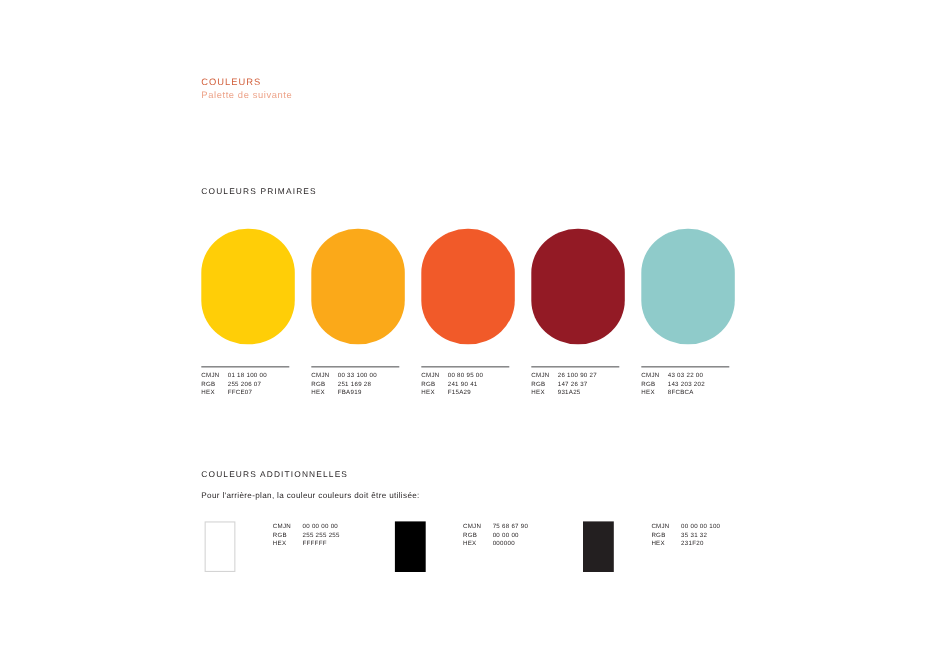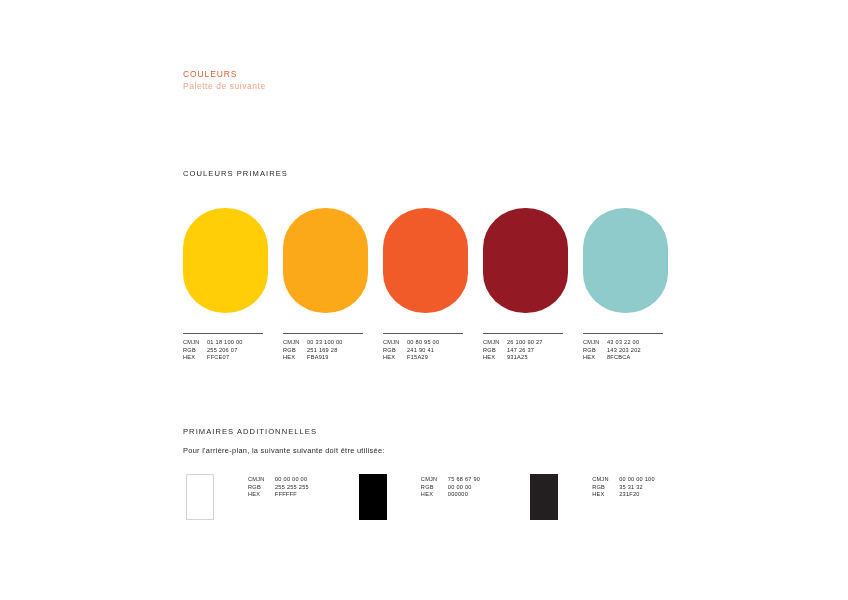--- a/index.html
+++ b/index.html
@@ -246,23 +246,23 @@
             <div class="spec-value">143 203 202</div>
           </div>
           <div class="spec-row">
             <div class="spec-label">HEX</div>
             <div class="spec-value">8FCBCA</div>
           </div>
         </div>
       </div>
     </div>
 
-  <div class="section-heading" id="additional-heading">PRIMAIRES ADDITIONNELLES</div>
-
-  <div class="section-note">Pour l'arrière-plan, la suivante suivante doit être utilisée:</div>
+  <div class="section-heading" id="additional-heading">COULEURS ADDITIONNELLES</div>
+
+  <div class="section-note">Pour l'arrière-plan, la couleur couleurs doit être utilisée:</div>
 
   <div class="additional">
       <div class="add-item">
         <div class="add-chip bordered" style="background: rgb(255, 255, 255);"></div>
         <div class="add-spec">
           <div class="spec-row">
             <div class="spec-label">CMJN</div>
             <div class="spec-value">00 00 00 00</div>
           </div>
           <div class="spec-row">

